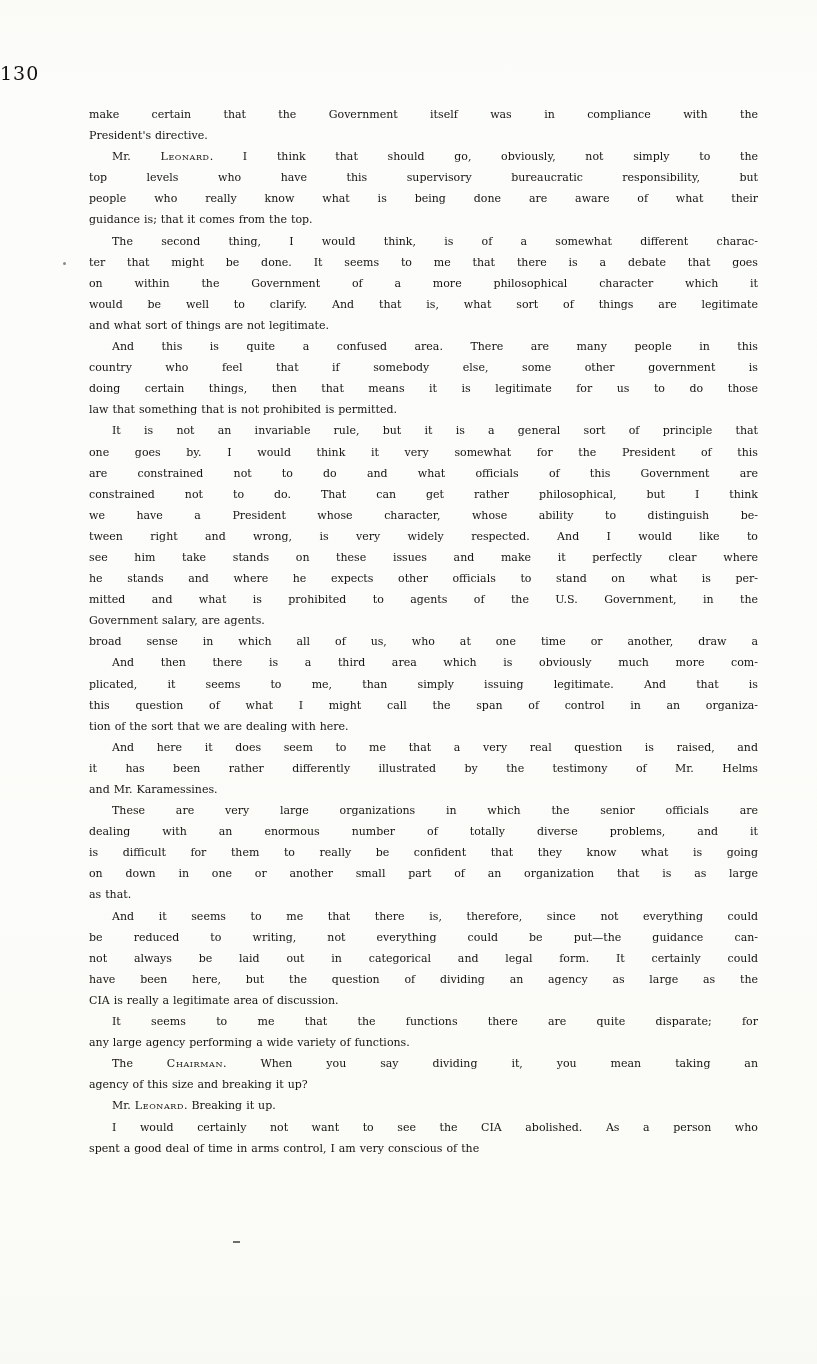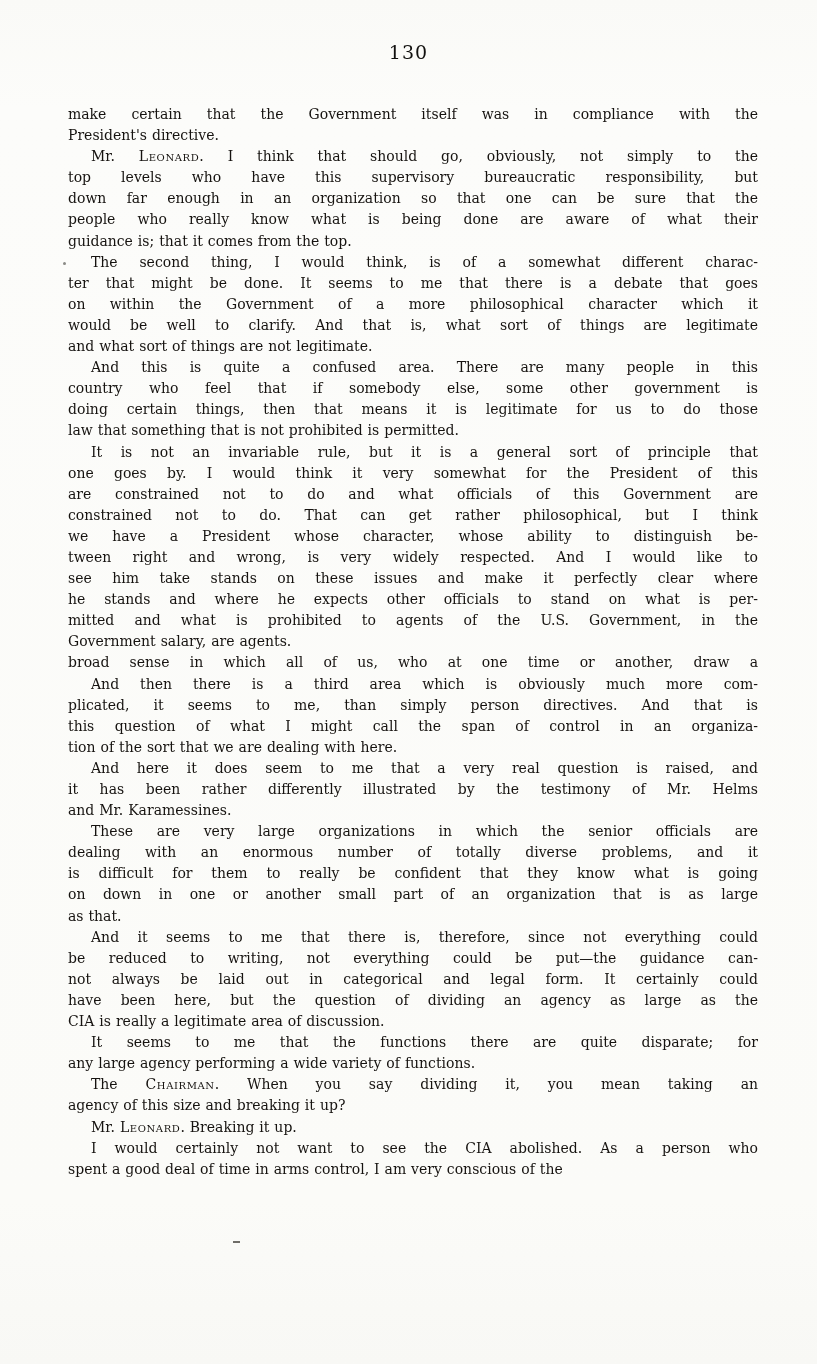--- a/index.html
+++ b/index.html
@@ -12,47 +12,47 @@
     width: 817px;
     height: 1364px;
     margin: 0 auto;
     background: linear-gradient(180deg, #fafaf7 0%, #fcfcfa 8%, #fbfbf8 88%, #f8f8f5 100%);
     font-family: "DejaVu Serif", serif;
     color: #161310;
     overflow: hidden;
   }
   .page-number {
     position: absolute;
-    top: 41px;
+    top: 62px;
     left: 0;
     width: 100%;
-    text-align: center;
     font-size: 19px;
     letter-spacing: 1px;
     color: #11100e;
   }
   .text-block {
     position: absolute;
     left: 68px;
     top: 104px;
     width: 690px;
   }
   .paragraph {
     margin: 0;
     padding: 0;
   }
   .line {
-    font-size: 14px;
+    font-size: 11px;
     line-height: 21.1px;
     height: 21.1px;
     overflow: hidden;
     text-align: justify;
     text-align-last: justify;
     word-spacing: 0.5px;
     white-space: normal;
+    margin-left: 21px;
   }
   .line.para-end {
     text-align-last: left;
   }
   .line.first-indent {
     text-indent: 23px;
   }
   .smallcaps {
     font-variant: small-caps;
     letter-spacing: 0.6px;
@@ -82,21 +82,20 @@
   <div class="page-number">130</div>
 
   <div class="text-block">
       <div class="paragraph">
         <div class="line">make certain that the Government itself was in compliance with the</div>
         <div class="line para-end">President's directive.</div>
       </div>
       <div class="paragraph">
         <div class="line first-indent">Mr. <span class="smallcaps">Leonard</span>. I think that should go, obviously, not simply to the</div>
         <div class="line">top levels who have this supervisory bureaucratic responsibility, but</div>
-        <div class="line">down far enough in an organization so that one can be sure that the</div>
         <div class="line">people who really know what is being done are aware of what their</div>
         <div class="line para-end">guidance is; that it comes from the top.</div>
       </div>
       <div class="paragraph">
         <div class="line first-indent">The second thing, I would think, is of a somewhat different charac-</div>
         <div class="line">ter that might be done. It seems to me that there is a debate that goes</div>
         <div class="line">on within the Government of a more philosophical character which it</div>
         <div class="line">would be well to clarify. And that is, what sort of things are legitimate</div>
         <div class="line para-end">and what sort of things are not legitimate.</div>
       </div>
@@ -114,21 +113,21 @@
         <div class="line">we have a President whose character, whose ability to distinguish be-</div>
         <div class="line">tween right and wrong, is very widely respected. And I would like to</div>
         <div class="line">see him take stands on these issues and make it perfectly clear where</div>
         <div class="line">he stands and where he expects other officials to stand on what is per-</div>
         <div class="line">mitted and what is prohibited to agents of the U.S. Government, in the</div>
         <div class="line para-end">Government salary, are agents.</div>
         <div class="line">broad sense in which all of us, who at one time or another, draw a</div>
       </div>
       <div class="paragraph">
         <div class="line first-indent">And then there is a third area which is obviously much more com-</div>
-        <div class="line">plicated, it seems to me, than simply person directives. And that is</div>
+        <div class="line">plicated, it seems to me, than simply issuing legitimate. And that is</div>
         <div class="line">this question of what I might call the span of control in an organiza-</div>
         <div class="line para-end">tion of the sort that we are dealing with here.</div>
       </div>
       <div class="paragraph">
         <div class="line first-indent">And here it does seem to me that a very real question is raised, and</div>
         <div class="line">it has been rather differently illustrated by the testimony of Mr. Helms</div>
         <div class="line para-end">and Mr. Karamessines.</div>
       </div>
       <div class="paragraph">
         <div class="line first-indent">These are very large organizations in which the senior officials are</div>

